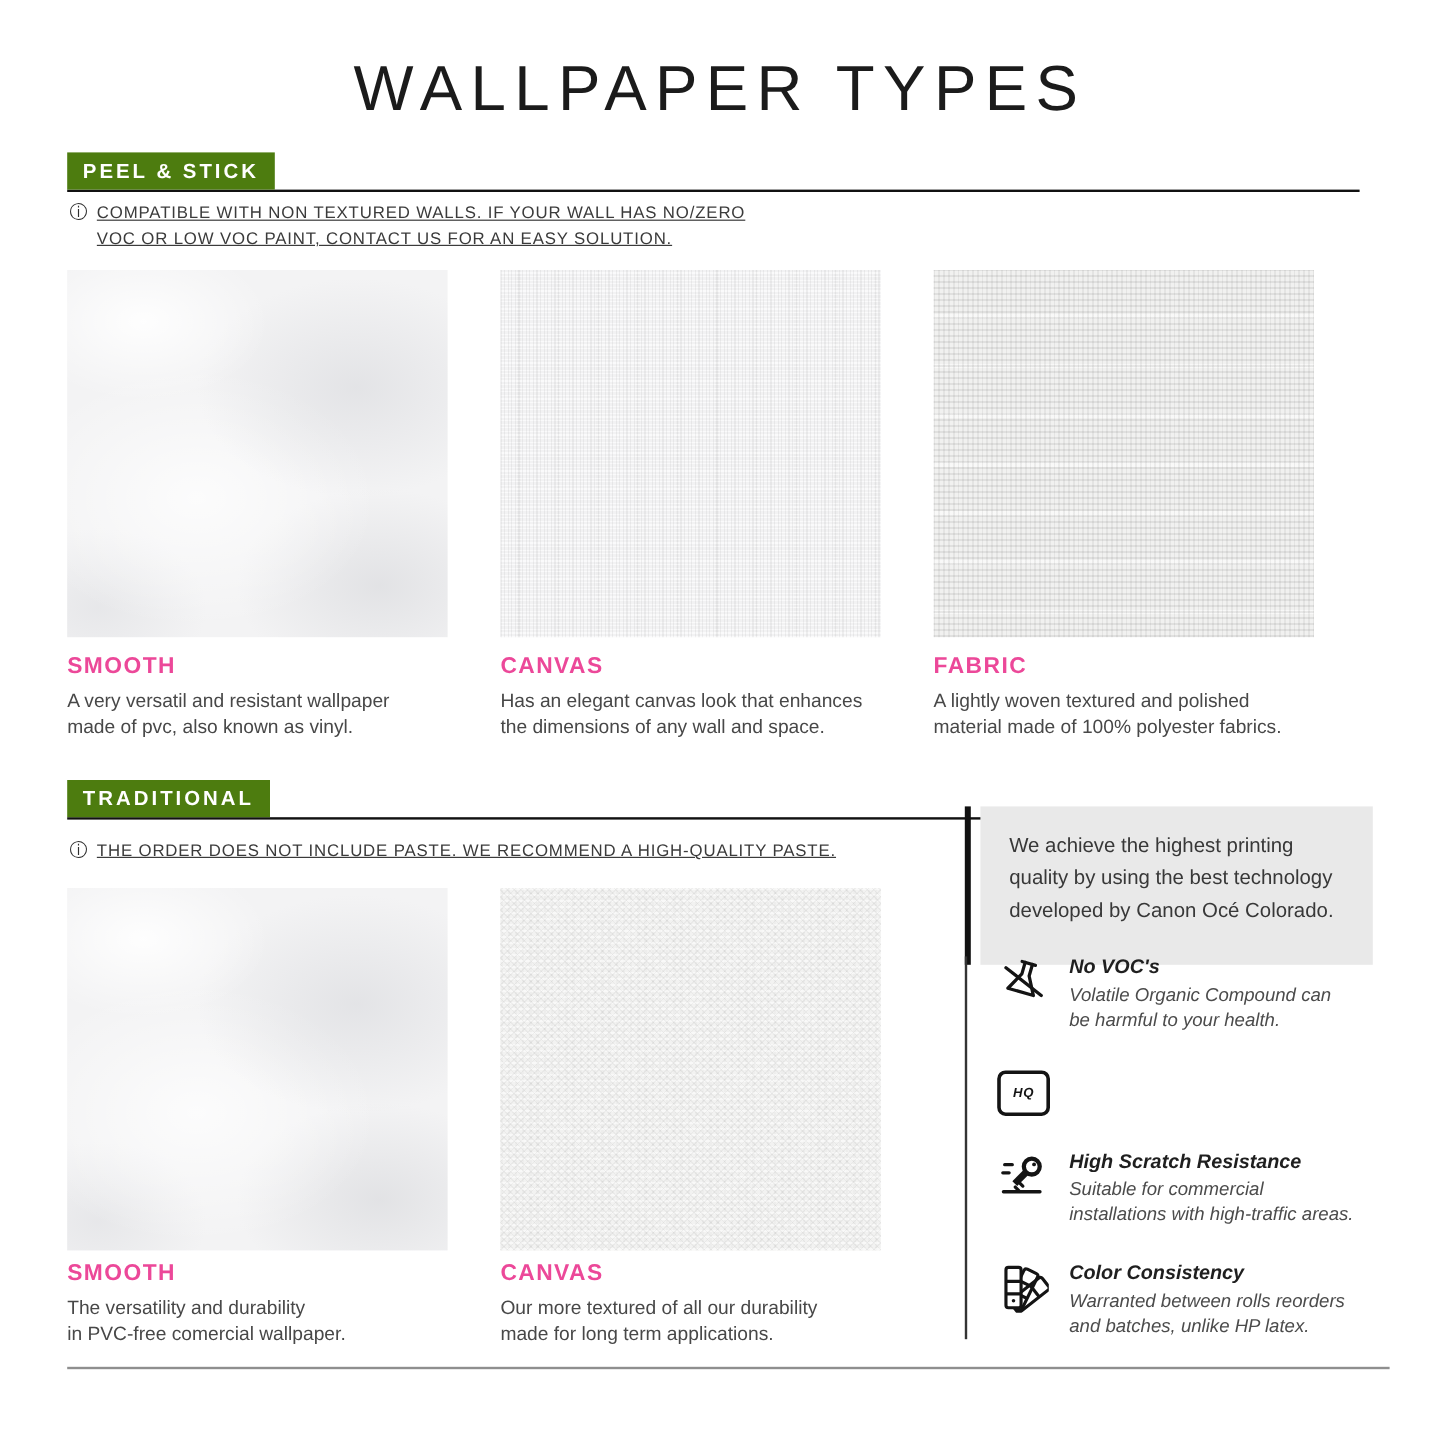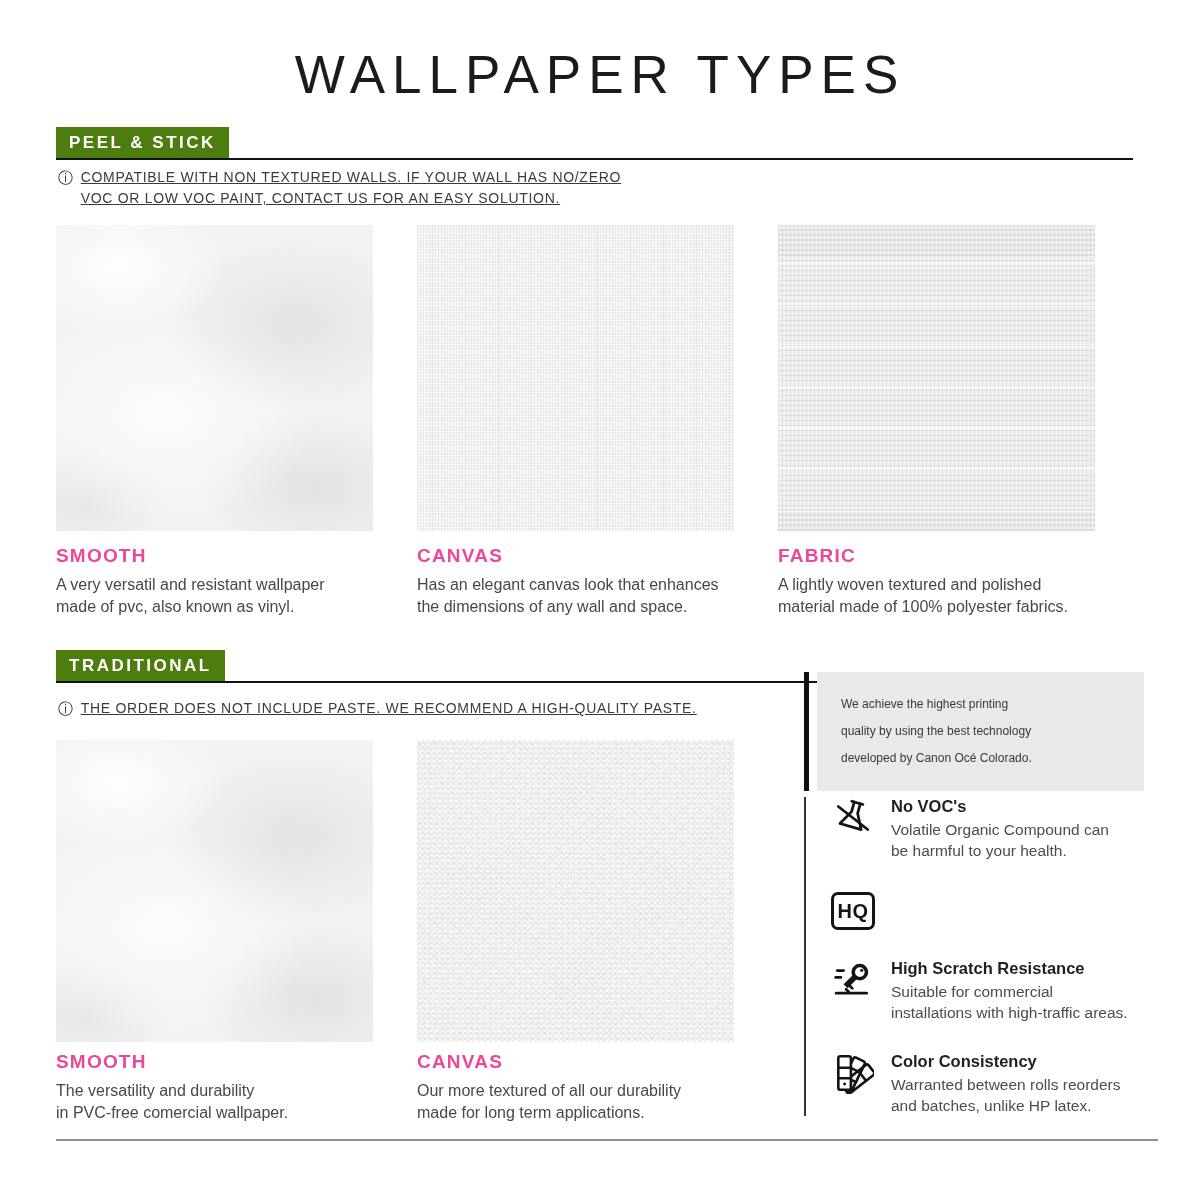--- a/index.html
+++ b/index.html
@@ -75,39 +75,39 @@
   .labels-2{top:1051px;}
   .type-col{width:317px;}
   .type-name{font-size:19px;font-weight:700;letter-spacing:1.2px;color:#ec4899;}
   .type-desc{
     margin-top:7px;font-size:16px;color:#484848;line-height:22px;white-space:pre-line;
   }
   
   .quote-box{position:absolute;left:804px;top:672px;width:340px;display:flex;}
   .quote-bar{width:5px;background:#111111;}
   .quote-body{
-    margin-left:8px;flex:1;background:#e9e9e9;padding:19px 22px 19px 24px;
-    font-size:12px;line-height:27px;color:#383838;white-space:pre-line;
+    margin-left:8px;flex:1;background:#e9e9e9;padding:19px 22px 32px 24px;
+    font-size:17px;line-height:27px;color:#383838;white-space:pre-line;
   }
   .features{
     position:absolute;left:804px;top:797px;width:340px;
     border-left:2px solid #343434;padding-left:24px;box-sizing:border-box;
     display:flex;flex-direction:column;gap:29px;
   }
-  .feature{display:flex;gap:15px;}
+  .feature{display:flex;gap:15px;font-style:italic;}
   .feature-icon{width:46px;flex:0 0 46px;display:flex;justify-content:center;}
   .feature-text{flex:1;}
   .feature-title{font-size:16.5px;font-weight:700;color:#1f1f1f;}
   .feature-desc{
     margin-top:3px;font-size:15.5px;color:#4c4c4c;line-height:21px;white-space:pre-line;
   }
   .hq-box{
     width:38px;height:32px;border:3px solid #141414;border-radius:7px;
     display:flex;align-items:center;justify-content:center;
-    font-size:20px;font-weight:700;color:#141414;letter-spacing:0.5px;margin-top:2px;
+    font-size:11px;font-weight:700;color:#141414;letter-spacing:0.5px;margin-top:2px;
   }
   
   .bottom-rule{position:absolute;left:56px;top:1139px;width:1102px;height:2px;background:#8f8f8f;}
   svg{display:block;}
 </style>
 </head>
 <body>
 
 <div class="page">
 

